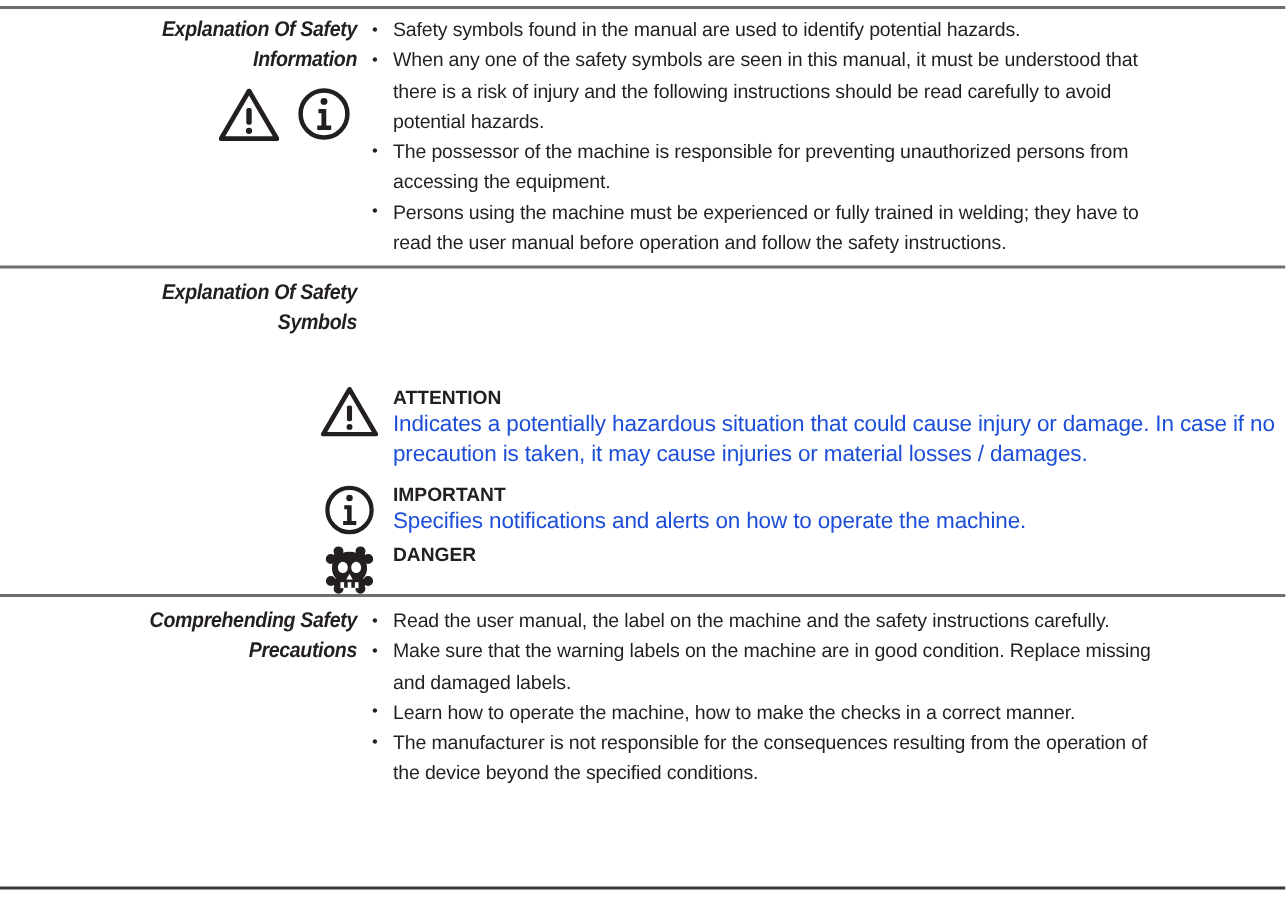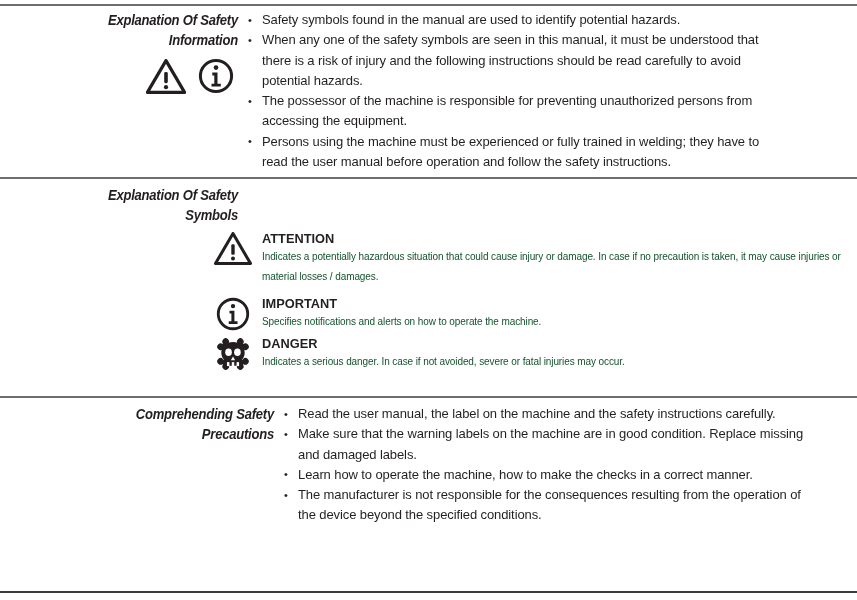--- a/index.html
+++ b/index.html
@@ -38,21 +38,21 @@
   
   .section {
     position: absolute;
     left: 0;
     width: 788px;
     display: flex;
     flex-direction: row;
   }
   .section.s1 { top: 10px; }
   .section.s2 { top: 185px; }
-  .section.s3 { top: 404px; padding-left: 36px; }
+  .section.s3 { top: 404px; }
 
   .label-col {
     width: 248px;
     flex: 0 0 248px;
     box-sizing: border-box;
     padding-right: 10px;
     text-align: right;
   }
   .label-col .label {
     font-family: "Liberation Sans Narrow", "Liberation Sans", sans-serif;
@@ -122,24 +122,24 @@
     box-sizing: border-box;
   }
   .sym-row .sym-title {
     font-size: 12.8px;
     font-weight: bold;
     line-height: 16px;
     letter-spacing: 0px;
     color: #231f20;
   }
   .sym-row .sym-desc {
-    font-size: 10px;
+    font-size: 15px;
     line-height: 20.3px;
     letter-spacing: -0.1px;
-    color: #14532d;
+    color: #1d4ed8;
   }
 
   
   .icon-pair {
     display: flex;
     flex-direction: row;
     align-items: center;
     justify-content: flex-end;
     gap: 12px;
     margin-top: 8px;
@@ -193,21 +193,21 @@
   </div>
 
   <div class="section s2">
     <div class="label-col">
       <div class="label">Explanation Of Safety
 Symbols</div>
     </div>
     <div class="body-col"></div>
   </div>
 
-  <div class="sym-block" style="top:231px;">
+  <div class="sym-block" style="top:257px;">
 
     <div class="sym-row">
       <div class="icon-slot">
         <svg width="38" height="33" viewBox="0 0 40 35">
           <path d="M20 1.6 L38.6 33.4 L1.4 33.4 Z" fill="none" stroke="#231f20" stroke-width="3.2" stroke-linejoin="round"></path>
           <rect x="18.2" y="13" width="3.6" height="11.2" rx="1.4" fill="#231f20"></rect>
           <circle cx="20" cy="28.2" r="2.1" fill="#231f20"></circle>
         </svg>
       </div>
       <div class="sym-title">ATTENTION</div>
@@ -250,21 +250,20 @@
             <ellipse cx="15.3" cy="16.2" rx="3.5" ry="4" fill="#ffffff"></ellipse>
             <ellipse cx="24.7" cy="16.2" rx="3.5" ry="4" fill="#ffffff"></ellipse>
             <path d="M20 20.6 l2.3 4.1 l-4.6 0 z" fill="#ffffff"></path>
             <rect x="13.6" y="26.6" width="2.6" height="4.2" fill="#ffffff"></rect>
             <rect x="18.7" y="26.6" width="2.6" height="4.2" fill="#ffffff"></rect>
             <rect x="23.8" y="26.6" width="2.6" height="4.2" fill="#ffffff"></rect>
           </g>
         </svg>
       </div>
       <div class="sym-title">DANGER</div>
-      <div class="sym-desc">Indicates a serious danger. In case if not avoided, severe or fatal injuries may occur.</div>
     </div>
 
   </div>
 
   <div class="section s3">
     <div class="label-col">
       <div class="label">Comprehending Safety
 Precautions</div>
     </div>
     <div class="body-col">

